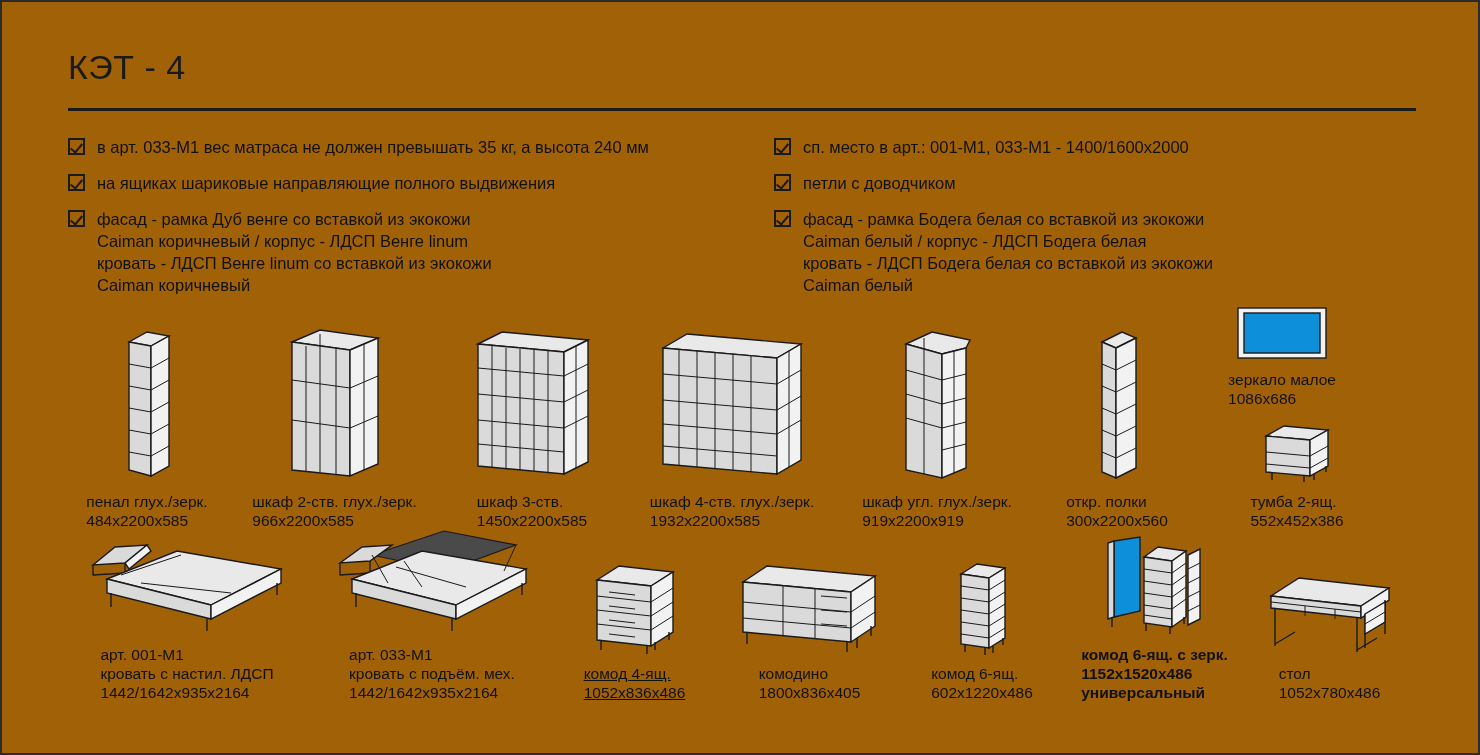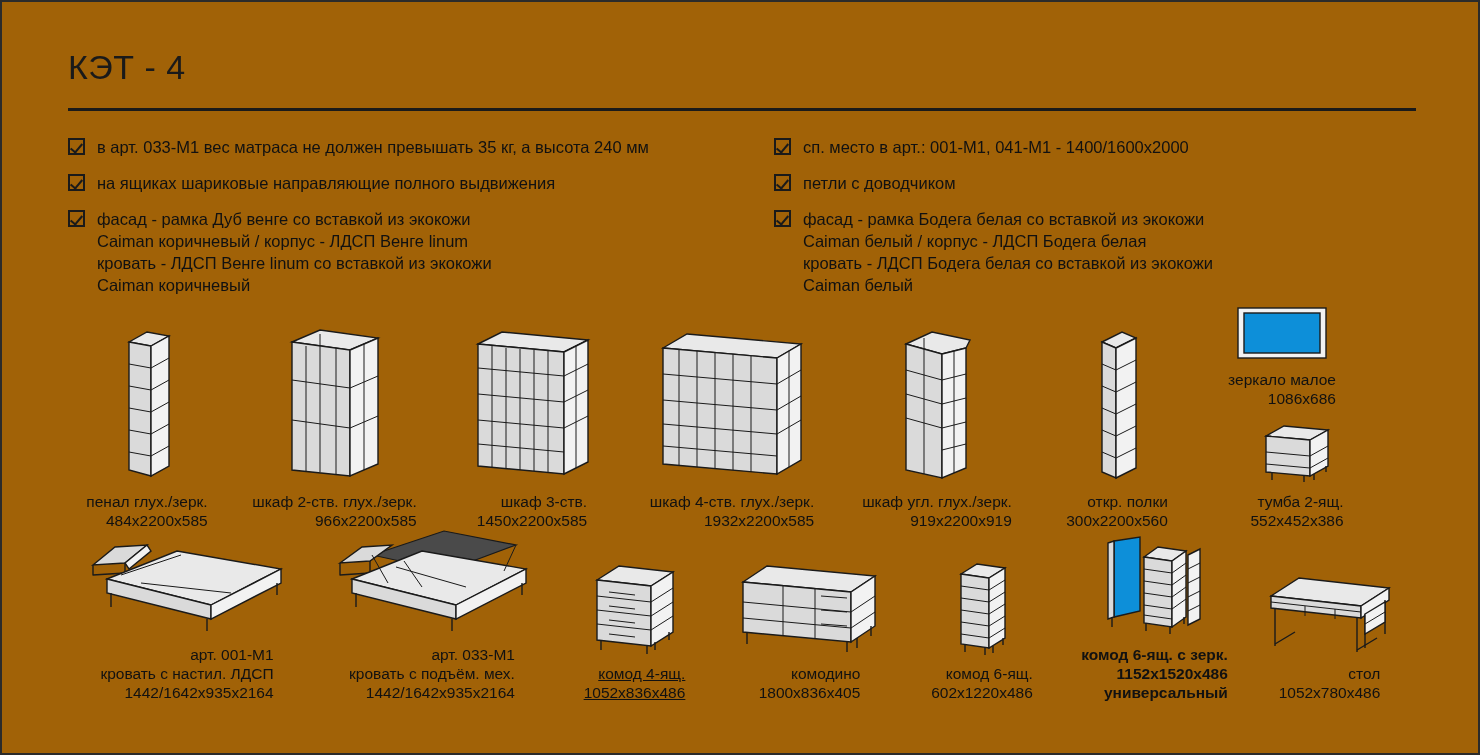--- a/index.html
+++ b/index.html
@@ -87,21 +87,21 @@
   }
   .art {
     display: flex;
     align-items: flex-end;
     justify-content: center;
   }
   .caption {
     margin-top: 8px;
     font-size: 15.5px;
     line-height: 19px;
-    text-align: right;
+    text-align: left;
     white-space: pre-line;
     color: #111;
   }
   svg { display: block; }
   .ln { stroke: #1a1a1a; stroke-width: 1.4; fill: none; stroke-linejoin: round; }
   .lnt { stroke: #1a1a1a; stroke-width: 1; fill: none; }
   .face { fill: #f2f2f2; stroke: #1a1a1a; stroke-width: 1.4; }
   .side { fill: #dadada; stroke: #1a1a1a; stroke-width: 1.4; }
   .top  { fill: #e9e9e9; stroke: #1a1a1a; stroke-width: 1.4; }
   .dark { fill: #4a4a4a; stroke: #1a1a1a; stroke-width: 1.2; }
@@ -131,21 +131,21 @@
         <span class="ftext">фасад - рамка Дуб венге со вставкой из экокожи
 Caiman коричневый / корпус - ЛДСП Венге linum
 кровать - ЛДСП Венге linum со вставкой из экокожи
 Caiman коричневый</span>
       </div>
     </div>
 
     <div class="fcol right">
       <div class="frow">
         <span class="chk"></span>
-        <span class="ftext">сп. место в арт.: 001-М1, 041-М1 - 1400/1600x2000</span>
+        <span class="ftext">сп. место в арт.: 001-М1, 033-М1 - 1400/1600x2000</span>
       </div>
       <div class="frow">
         <span class="chk"></span>
         <span class="ftext">петли с доводчиком</span>
       </div>
       <div class="frow">
         <span class="chk"></span>
         <span class="ftext">фасад - рамка Бодега белая со вставкой из экокожи
 Caiman белый / корпус - ЛДСП Бодега белая
 кровать - ЛДСП Бодега белая со вставкой из экокожи

